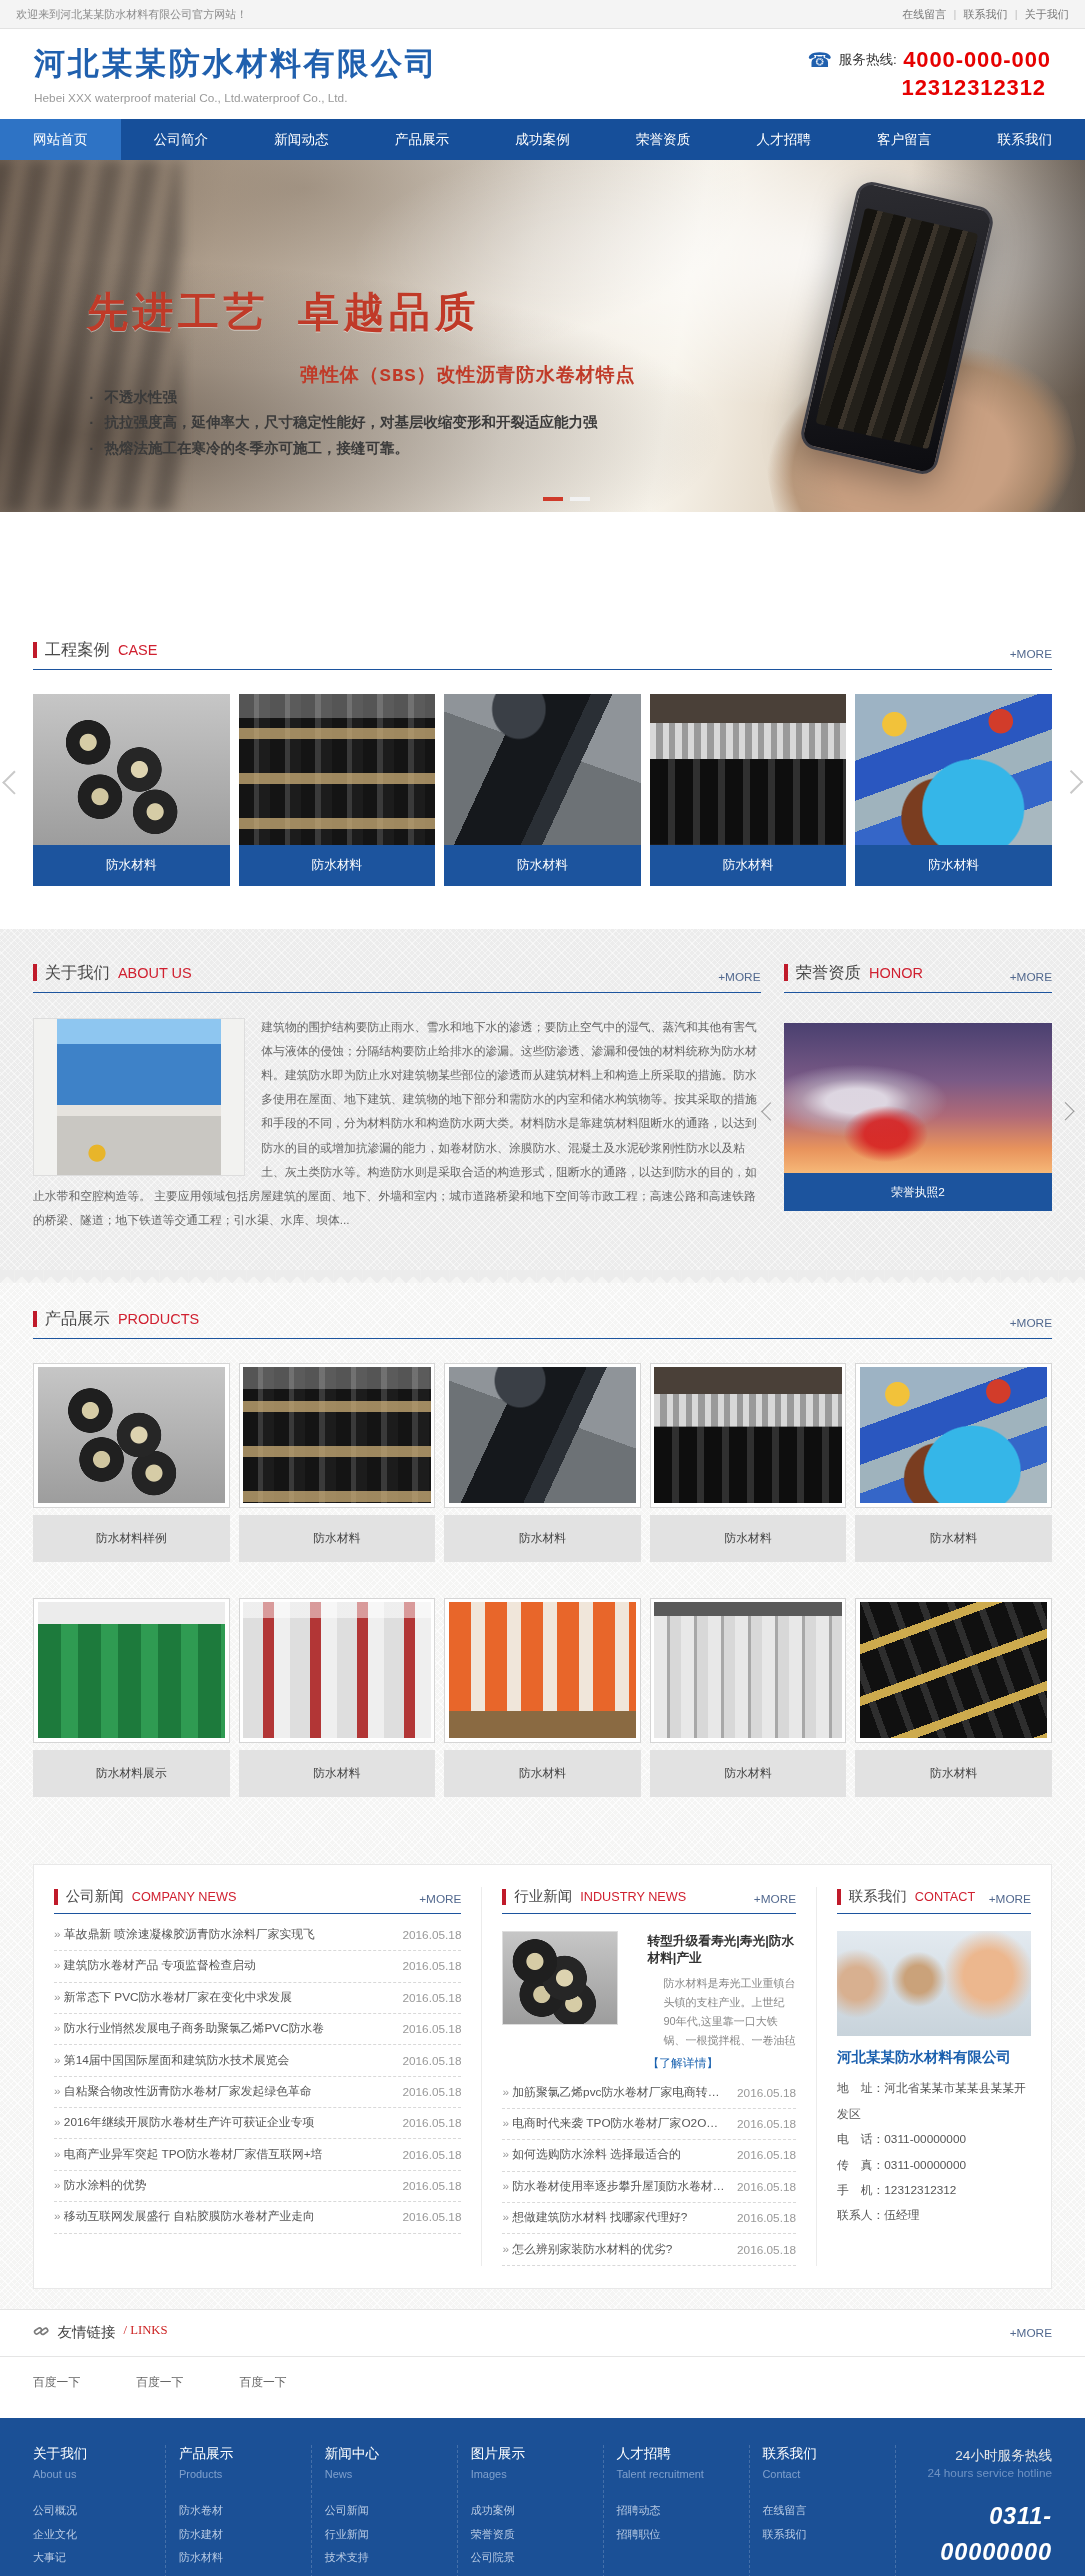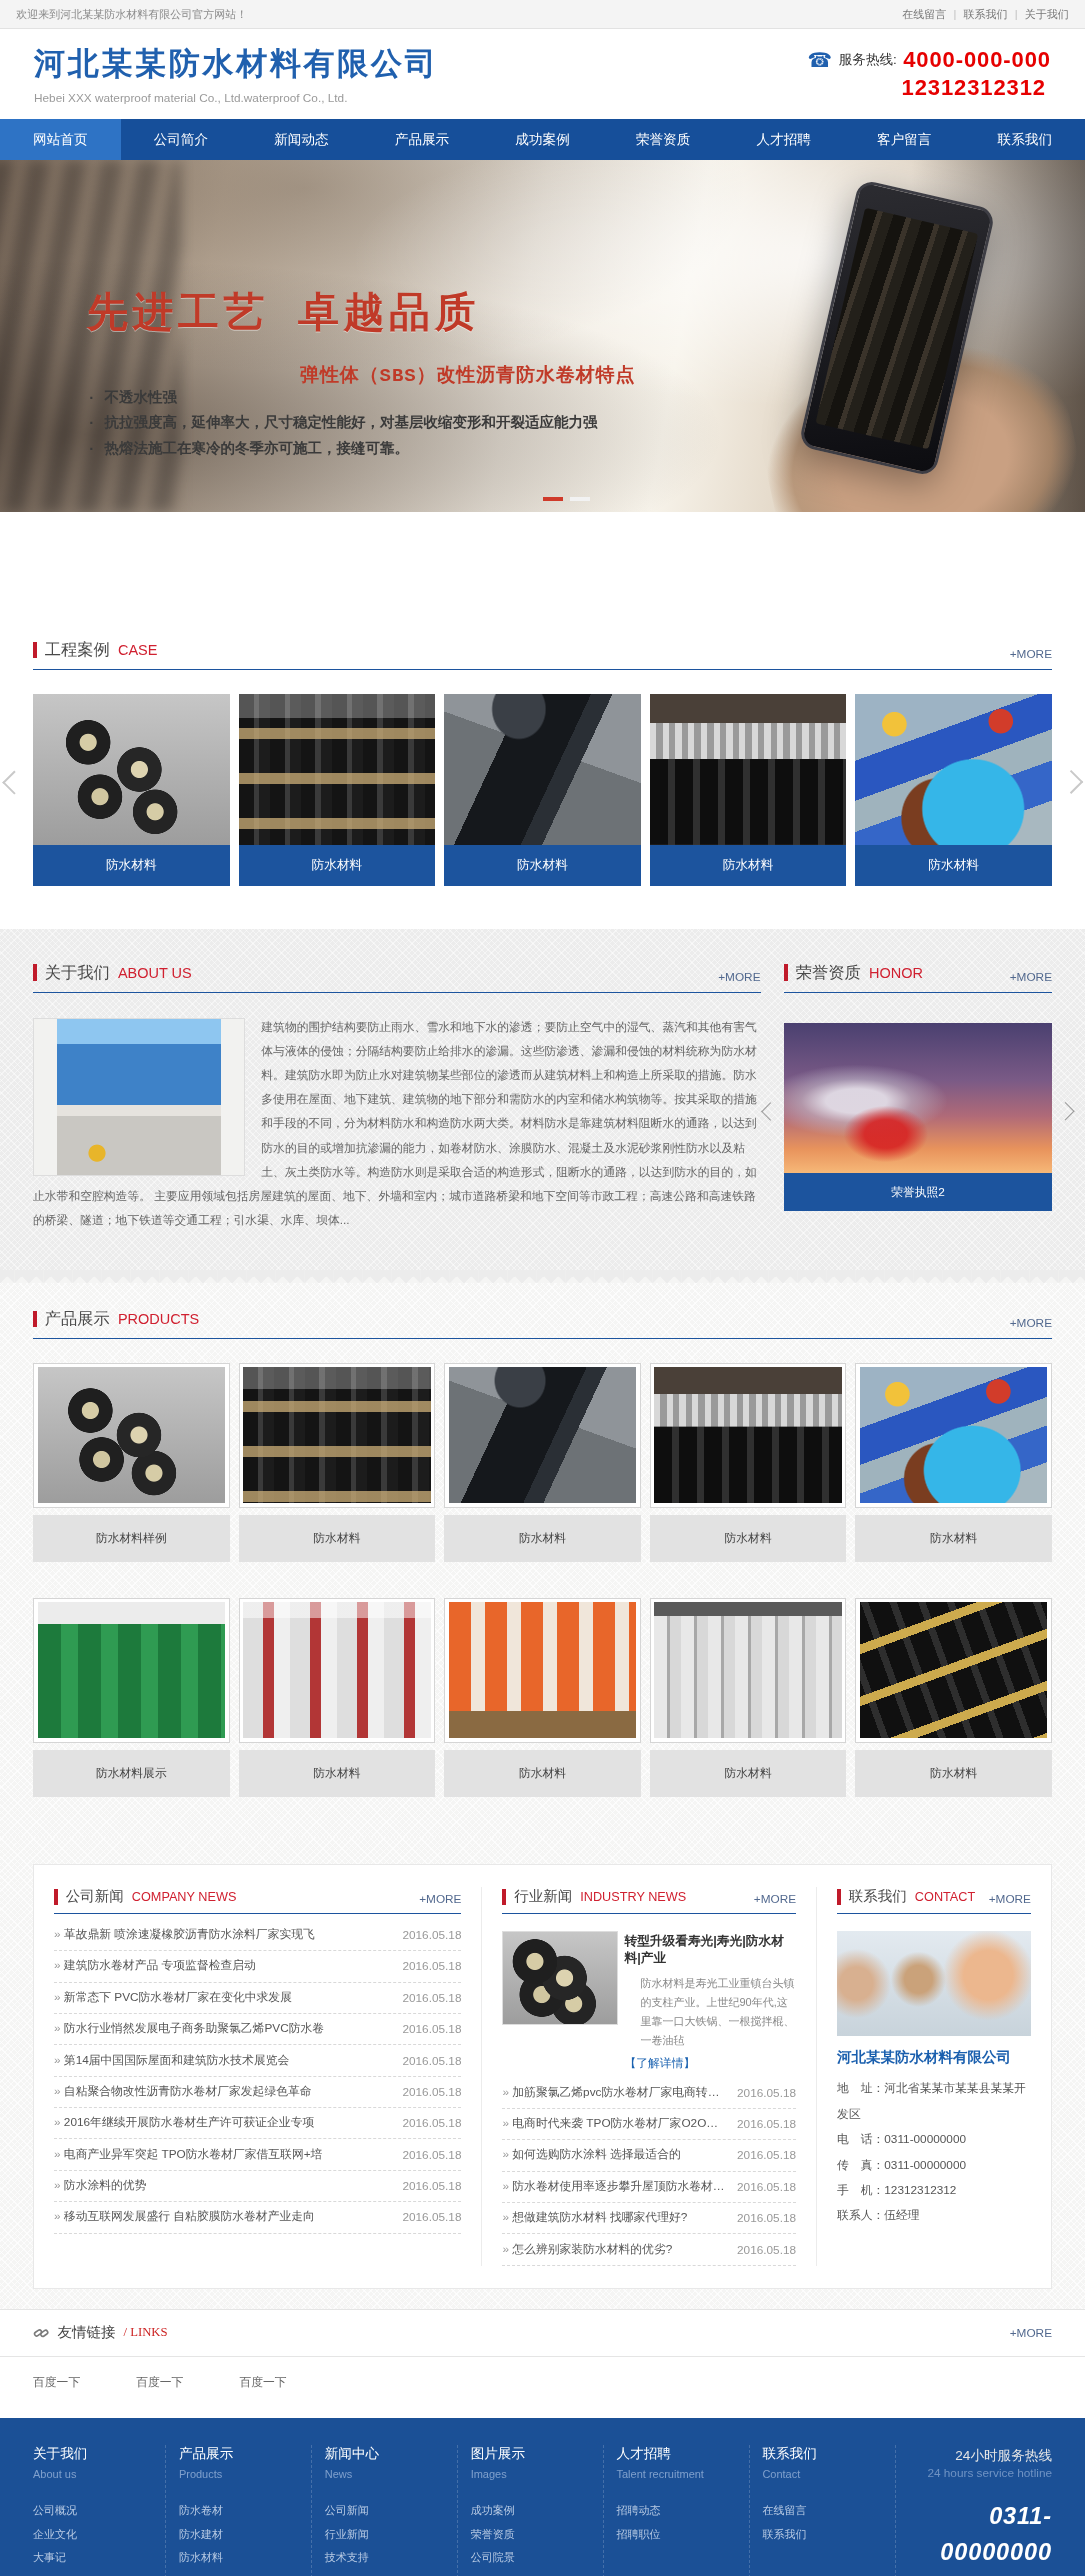--- a/index.html
+++ b/index.html
@@ -120,38 +120,38 @@
   .col-industry{width:33%;border-left:0.9px solid #ececec;border-right:0.9px solid #ececec;}
   .col-contact{width:23%;}
   .sec-head.small{padding-bottom:7.2px;}
   .sec-head.small .t-cn{font-size:14.5px;}
   .sec-head.small .t-en{font-size:12.7px;}
   .news-list{margin-top:5.4px;}
   .news-item{display:flex;justify-content:space-between;align-items:center;padding:7.2px 0;border-bottom:0.9px dashed #d9d9d9;font-size:11.8px;color:#555;cursor:pointer;}
   .news-item .ttl{white-space:nowrap;overflow:hidden;text-overflow:ellipsis;max-width:76%;}
   .news-item .ttl::before{content:"»  ";color:#999;}
   .news-item .dt{color:#999;flex:none;}
-  .feat{display:flex;gap:6px;margin:16.3px 0 3.6px;}
+  .feat{display:flex;gap:29px;margin:16.3px 0 3.6px;}
   .feat-img{width:114px;height:92px;border:0.9px solid #ddd;flex:none;}
   .feat-ttl{font-size:12.7px;font-weight:bold;color:#333;margin:1.8px 0 7.2px;cursor:pointer;}
   .feat-desc{font-size:11px;color:#888;line-height:1.75;margin-left:16px;}
   .feat-link{display:inline-block;color:#1a62b0;font-size:11.8px;margin-top:5.4px;cursor:pointer;}
   .contact-img{height:105px;margin:16.3px 0 12.7px;
     background:
       radial-gradient(circle at 78% 42%, #ecb78e 0 15%, rgba(236,183,142,0) 28%),
       radial-gradient(circle at 42% 46%, #caa27a 0 11%, rgba(202,162,122,0) 22%),
       radial-gradient(circle at 10% 50%, #d8b090 0 9%, rgba(216,176,144,0) 19%),
       linear-gradient(180deg,#e3eaf0,#c8d3db);}
   .contact-company{color:#1a5fae;font-size:14.5px;font-weight:bold;margin-bottom:9px;}
   .contact-row{font-size:11.8px;color:#555;line-height:2.15;}
 
   
   .section-links{background:#fff;border-top:0.9px solid #e5e5e5;}
   .links-head{display:flex;justify-content:space-between;align-items:center;padding:13.6px 33px;border-bottom:0.9px solid #e5e5e5;}
-  .links-title{display:flex;align-items:center;gap:8.1px;}
+  .links-title{display:flex;align-items:flex-start;gap:8.1px;}
   .link-icon{width:16.3px;height:16.3px;}
   .links-cn{font-size:14.5px;color:#444;}
   .links-en{font-size:12.7px;color:#c22;font-family:"Liberation Serif","DejaVu Serif",serif;}
   .links-body{padding:18px 33px 27px;display:flex;gap:56px;font-size:11.8px;color:#666;}
   .links-body span{cursor:pointer;}
 
   
   .footer{background:#1b5096;display:flex;padding:27px 33px 22px;box-sizing:border-box;}
   .f-col{width:125px;flex:none;padding-right:7.2px;border-right:0.9px dashed rgba(255,255,255,.18);margin-right:12.7px;}
   .f-cn{font-size:13.6px;color:#fff;margin-bottom:4.5px;}

